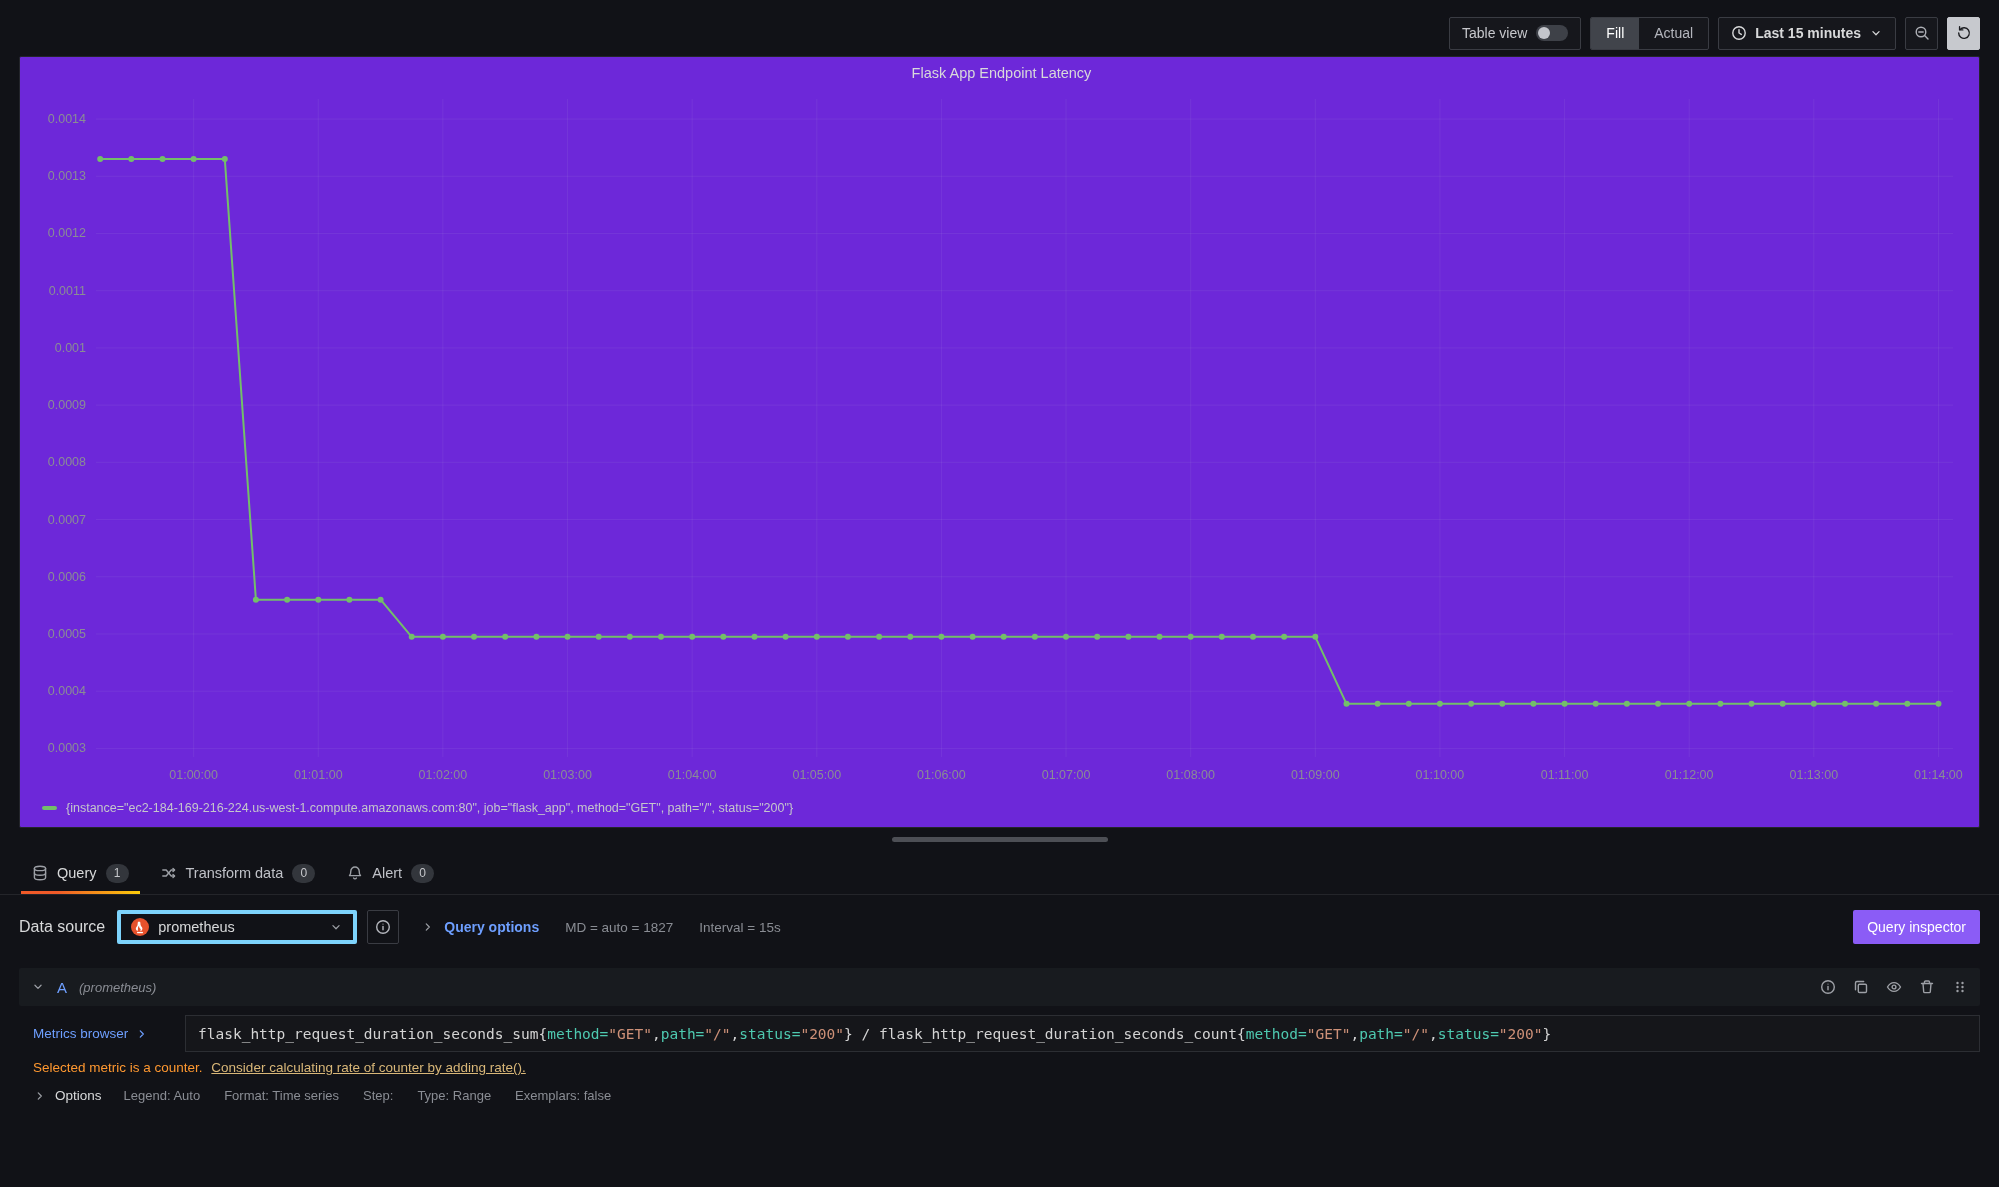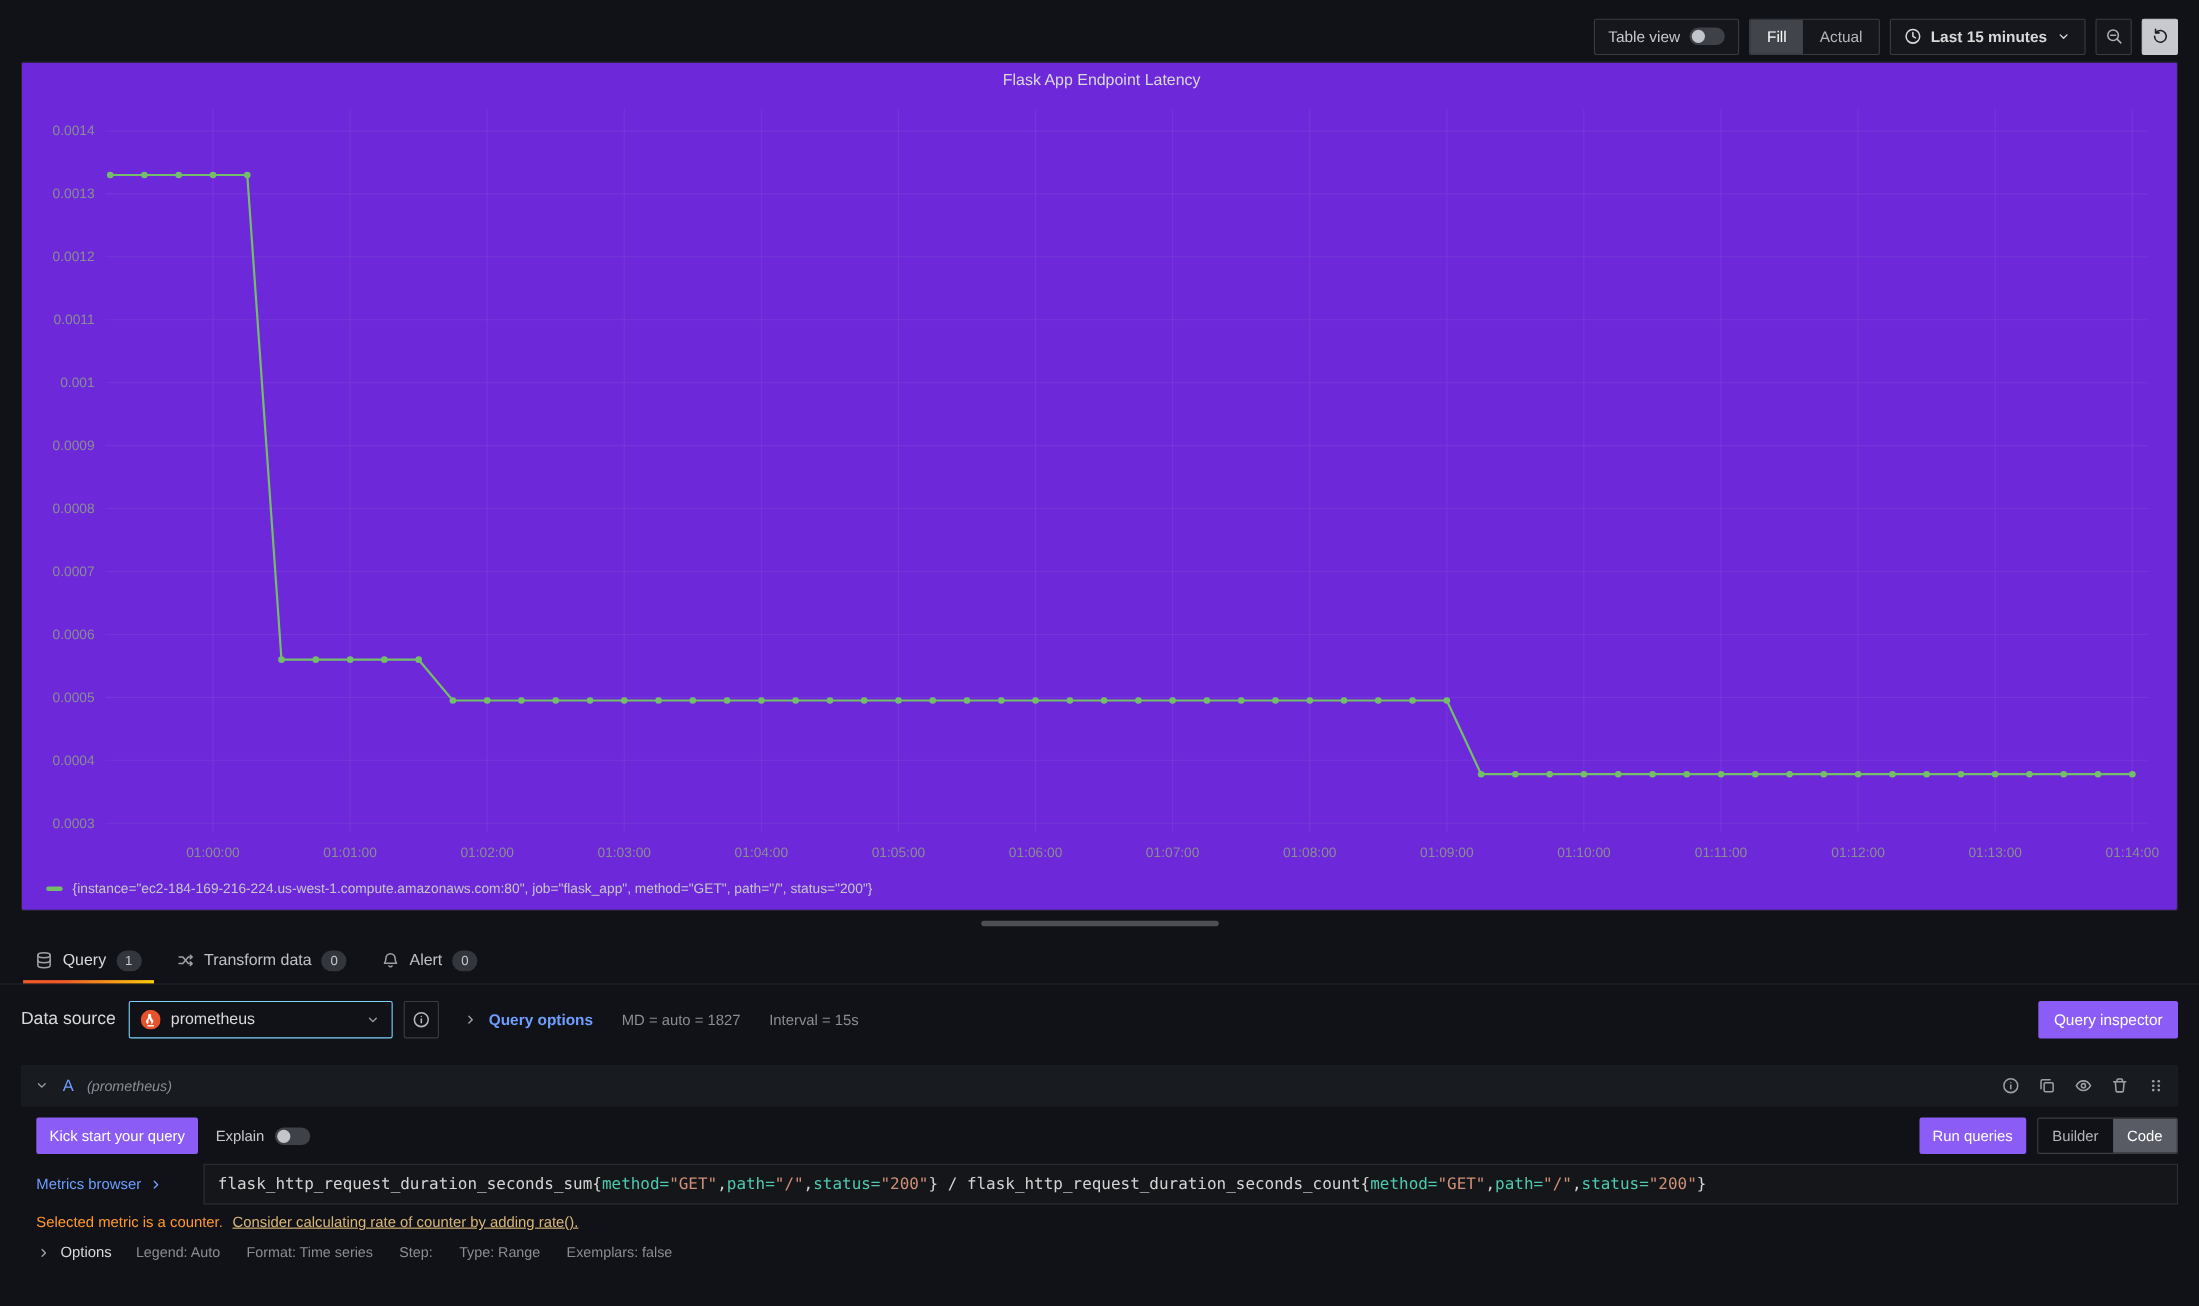--- a/index.html
+++ b/index.html
@@ -48,21 +48,21 @@
   .tab .tabico { color:#9da0a6; }
   .tab.active { color:#d8d9da; }
   .tab.active::after { content:""; position:absolute; left:2px; right:2px; bottom:0; height:3px;
                        background:linear-gradient(90deg,#f05a28 30%,#fbca0a 99%); }
   .badge { min-width:23px; height:19px; border-radius:10px; background:#33363c; display:flex; align-items:center;
            justify-content:center; font-size:12px; color:#c7c8cc; padding:0 7px; }
 
   
   .ds-row { display:flex; align-items:center; gap:10px; padding:0 19px; margin-top:13px; height:38px; }
   .ds-label { font-size:16px; color:#d8d9da; margin-right:2px; }
-  .ds-select { width:240px; height:34px; background:#111217; border:1px solid #7dd3fc; border-radius:2px;
+  .ds-select { width:240px; height:34px; background:#111217; border:4px solid #7dd3fc; border-radius:2px;
                display:flex; align-items:center; gap:9px; padding:0 10px; cursor:pointer; }
   .ds-select .val { font-size:14.5px; color:#d8d9da; }
   .ds-select .caret { margin-left:auto; color:#9da0a6; }
   .icbtn { width:32px; height:34px; border:1px solid #3a3c43; border-radius:2px; background:#111217;
            display:flex; align-items:center; justify-content:center; color:#b4b6bd; cursor:pointer; }
   .qo-group { display:flex; align-items:center; gap:9px; margin-left:12px; cursor:pointer; }
   .qo-group .chev { color:#9da0a6; }
   .qo-label { font-size:14px; color:#6e9fff; font-weight:700; }
   .qo-meta { font-size:13.5px; color:#8a8d94; margin-left:16px; }
   .btn { height:34px; display:flex; align-items:center; padding:0 14px; background:#8b5cf6; border-radius:2px;
@@ -382,34 +382,20 @@
               <circle cx="5.5" cy="8" r="1.2"></circle>
               <circle cx="10.5" cy="8" r="1.2"></circle>
               <circle cx="5.5" cy="12" r="1.2"></circle>
               <circle cx="10.5" cy="12" r="1.2"></circle>
             </svg>
         </span>
       </div>
     </div>
 
     <div class="qc-body">
-      <div class="qc-toolbar">
-        <button class="btn btn-sm">Kick start your query</button>
-        <div class="explain">
-          <span>Explain</span>
-          <span class="toggle"></span>
-        </div>
-        <div class="right-tools">
-          <button class="btn btn-sm">Run queries</button>
-          <div class="bc-seg">
-            <div class="bc-item">Builder</div>
-            <div class="bc-item active">Code</div>
-          </div>
-        </div>
-      </div>
 
       <div class="expr-row">
         <div class="mb-toggle">
           <span>Metrics browser</span>
           <svg class="ico i14 chev" viewBox="0 0 16 16">
               <path d="M6 4.5L9.5 8 6 11.5"></path>
             </svg>
         </div>
         <div class="expr-input"><span class="tk-metric">flask_http_request_duration_seconds_sum</span><span class="tk-punct">{</span><span class="tk-label">method=</span><span class="tk-string">"GET"</span><span class="tk-punct">,</span><span class="tk-label">path=</span><span class="tk-string">"/"</span><span class="tk-punct">,</span><span class="tk-label">status=</span><span class="tk-string">"200"</span><span class="tk-punct">}</span><span class="tk-op"> / </span><span class="tk-metric">flask_http_request_duration_seconds_count</span><span class="tk-punct">{</span><span class="tk-label">method=</span><span class="tk-string">"GET"</span><span class="tk-punct">,</span><span class="tk-label">path=</span><span class="tk-string">"/"</span><span class="tk-punct">,</span><span class="tk-label">status=</span><span class="tk-string">"200"</span><span class="tk-punct">}</span></div>
       </div>

